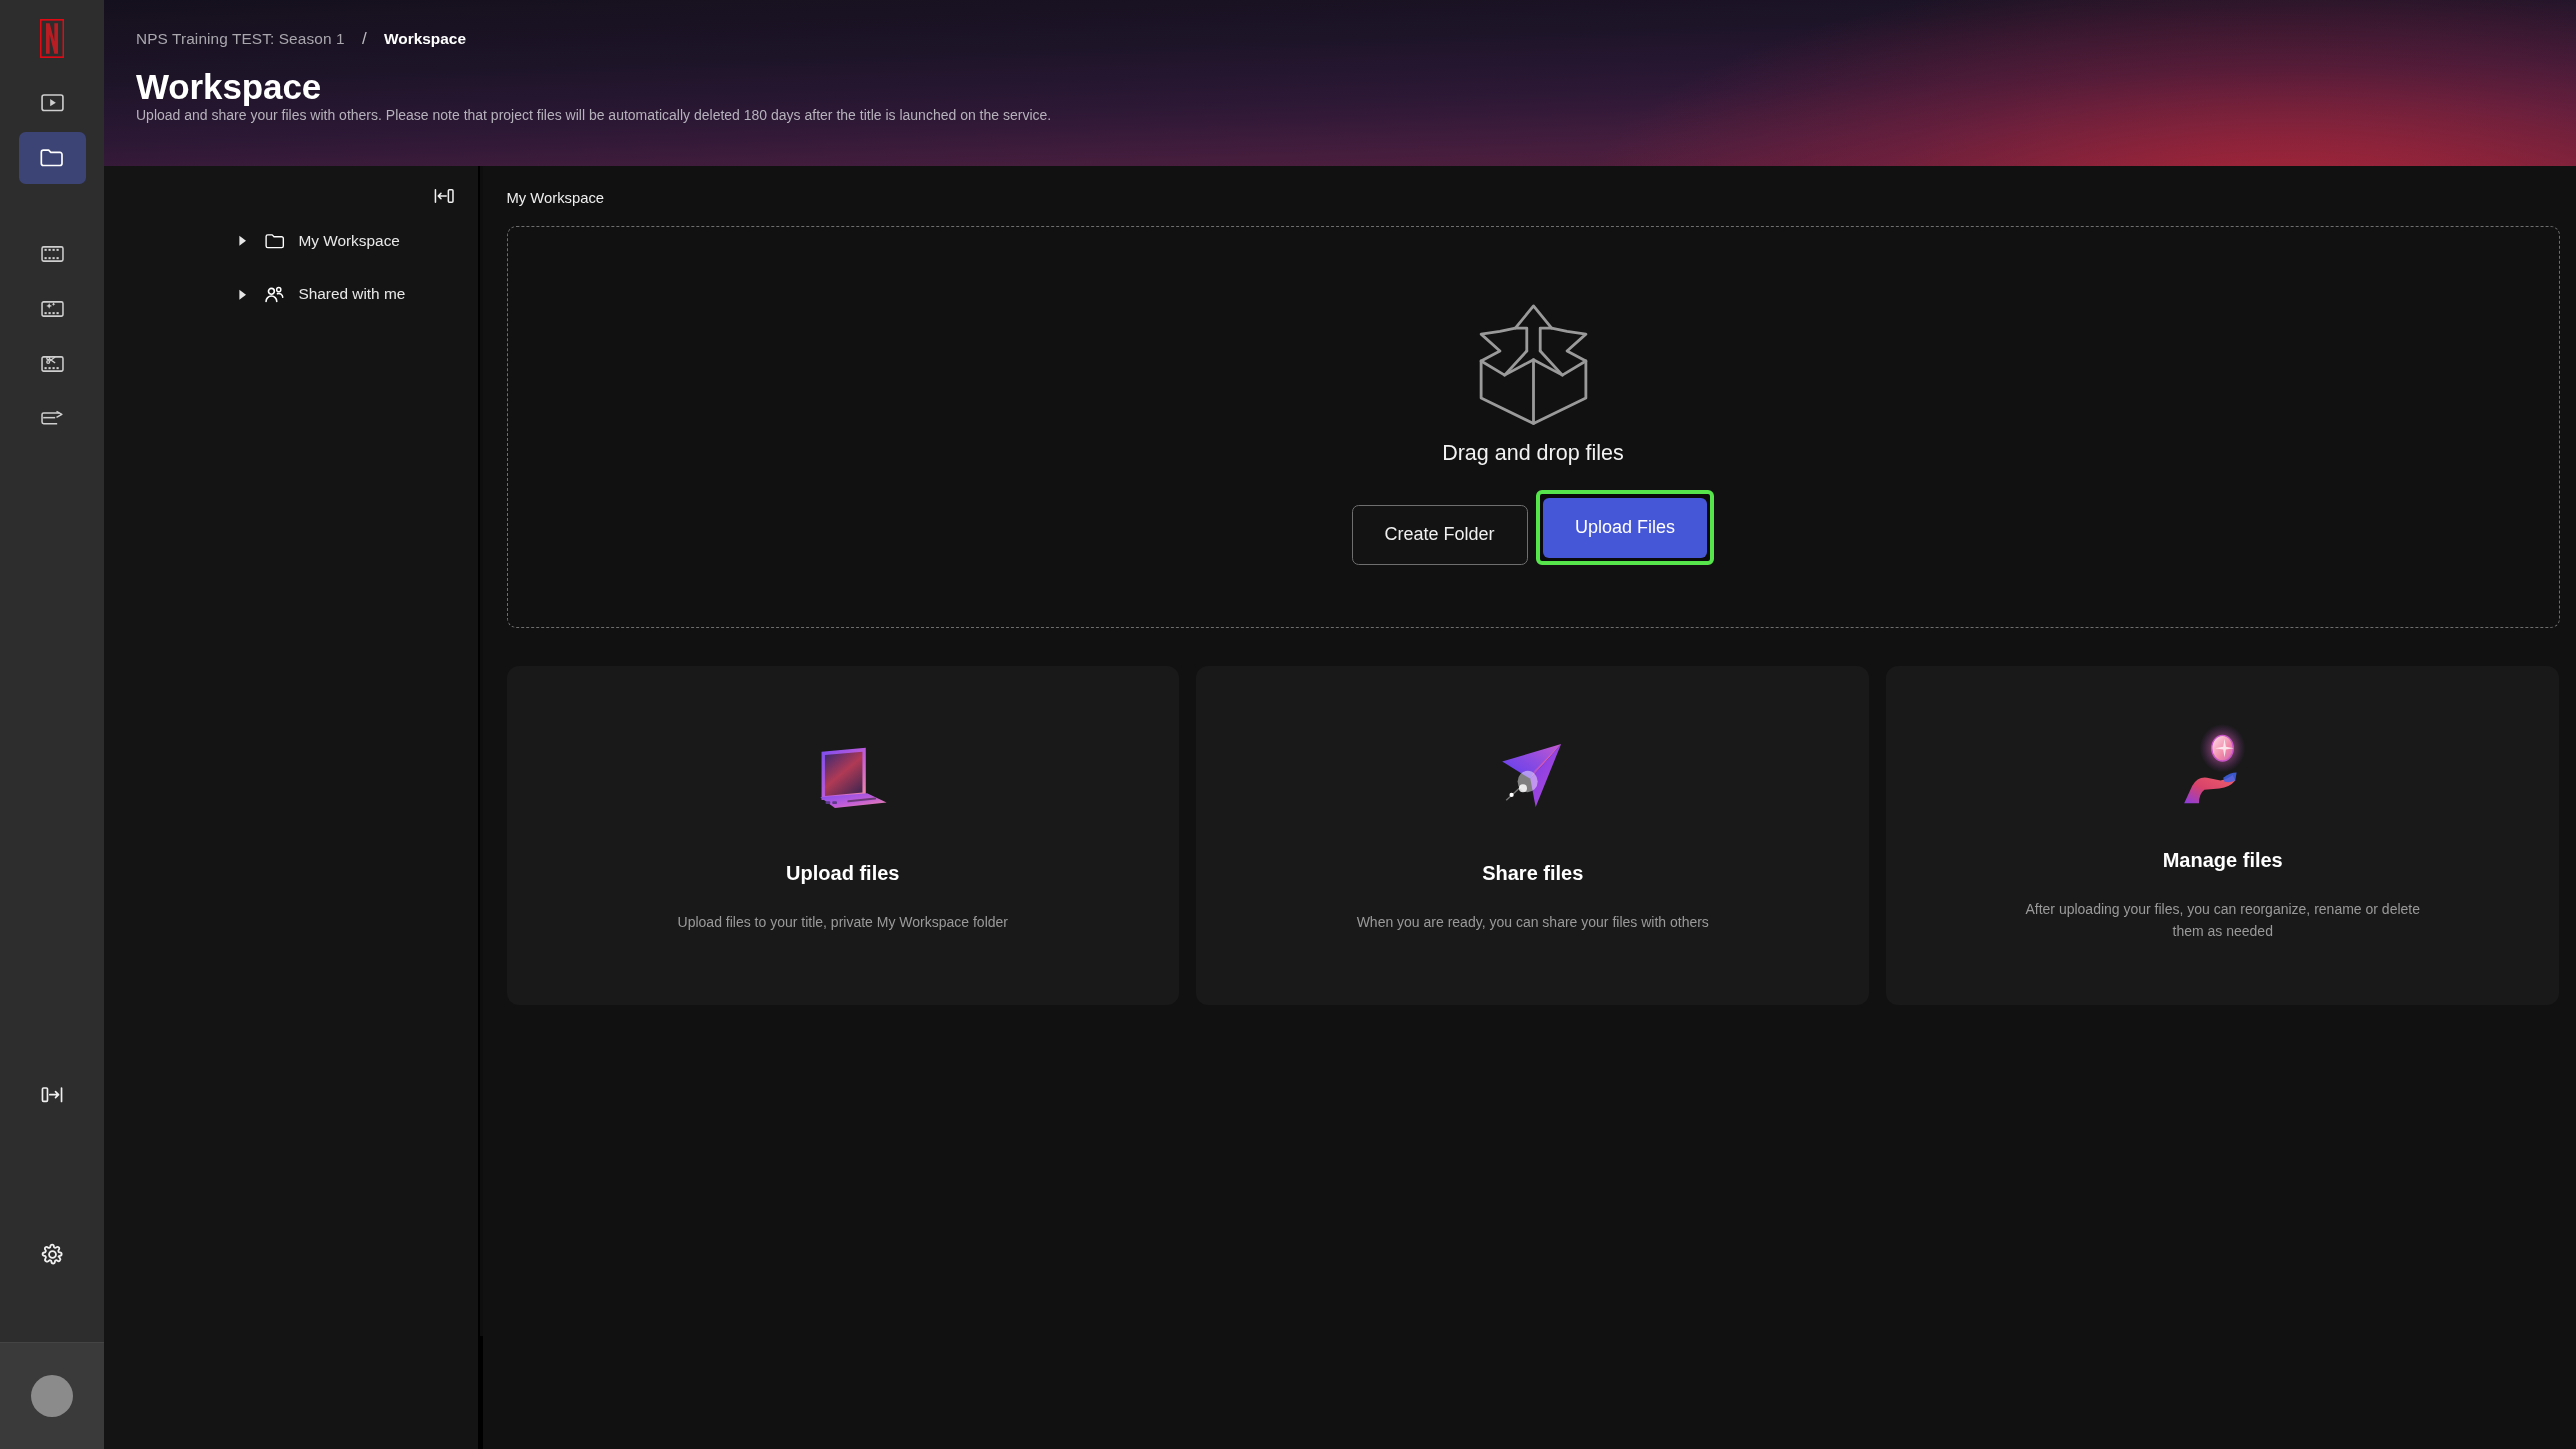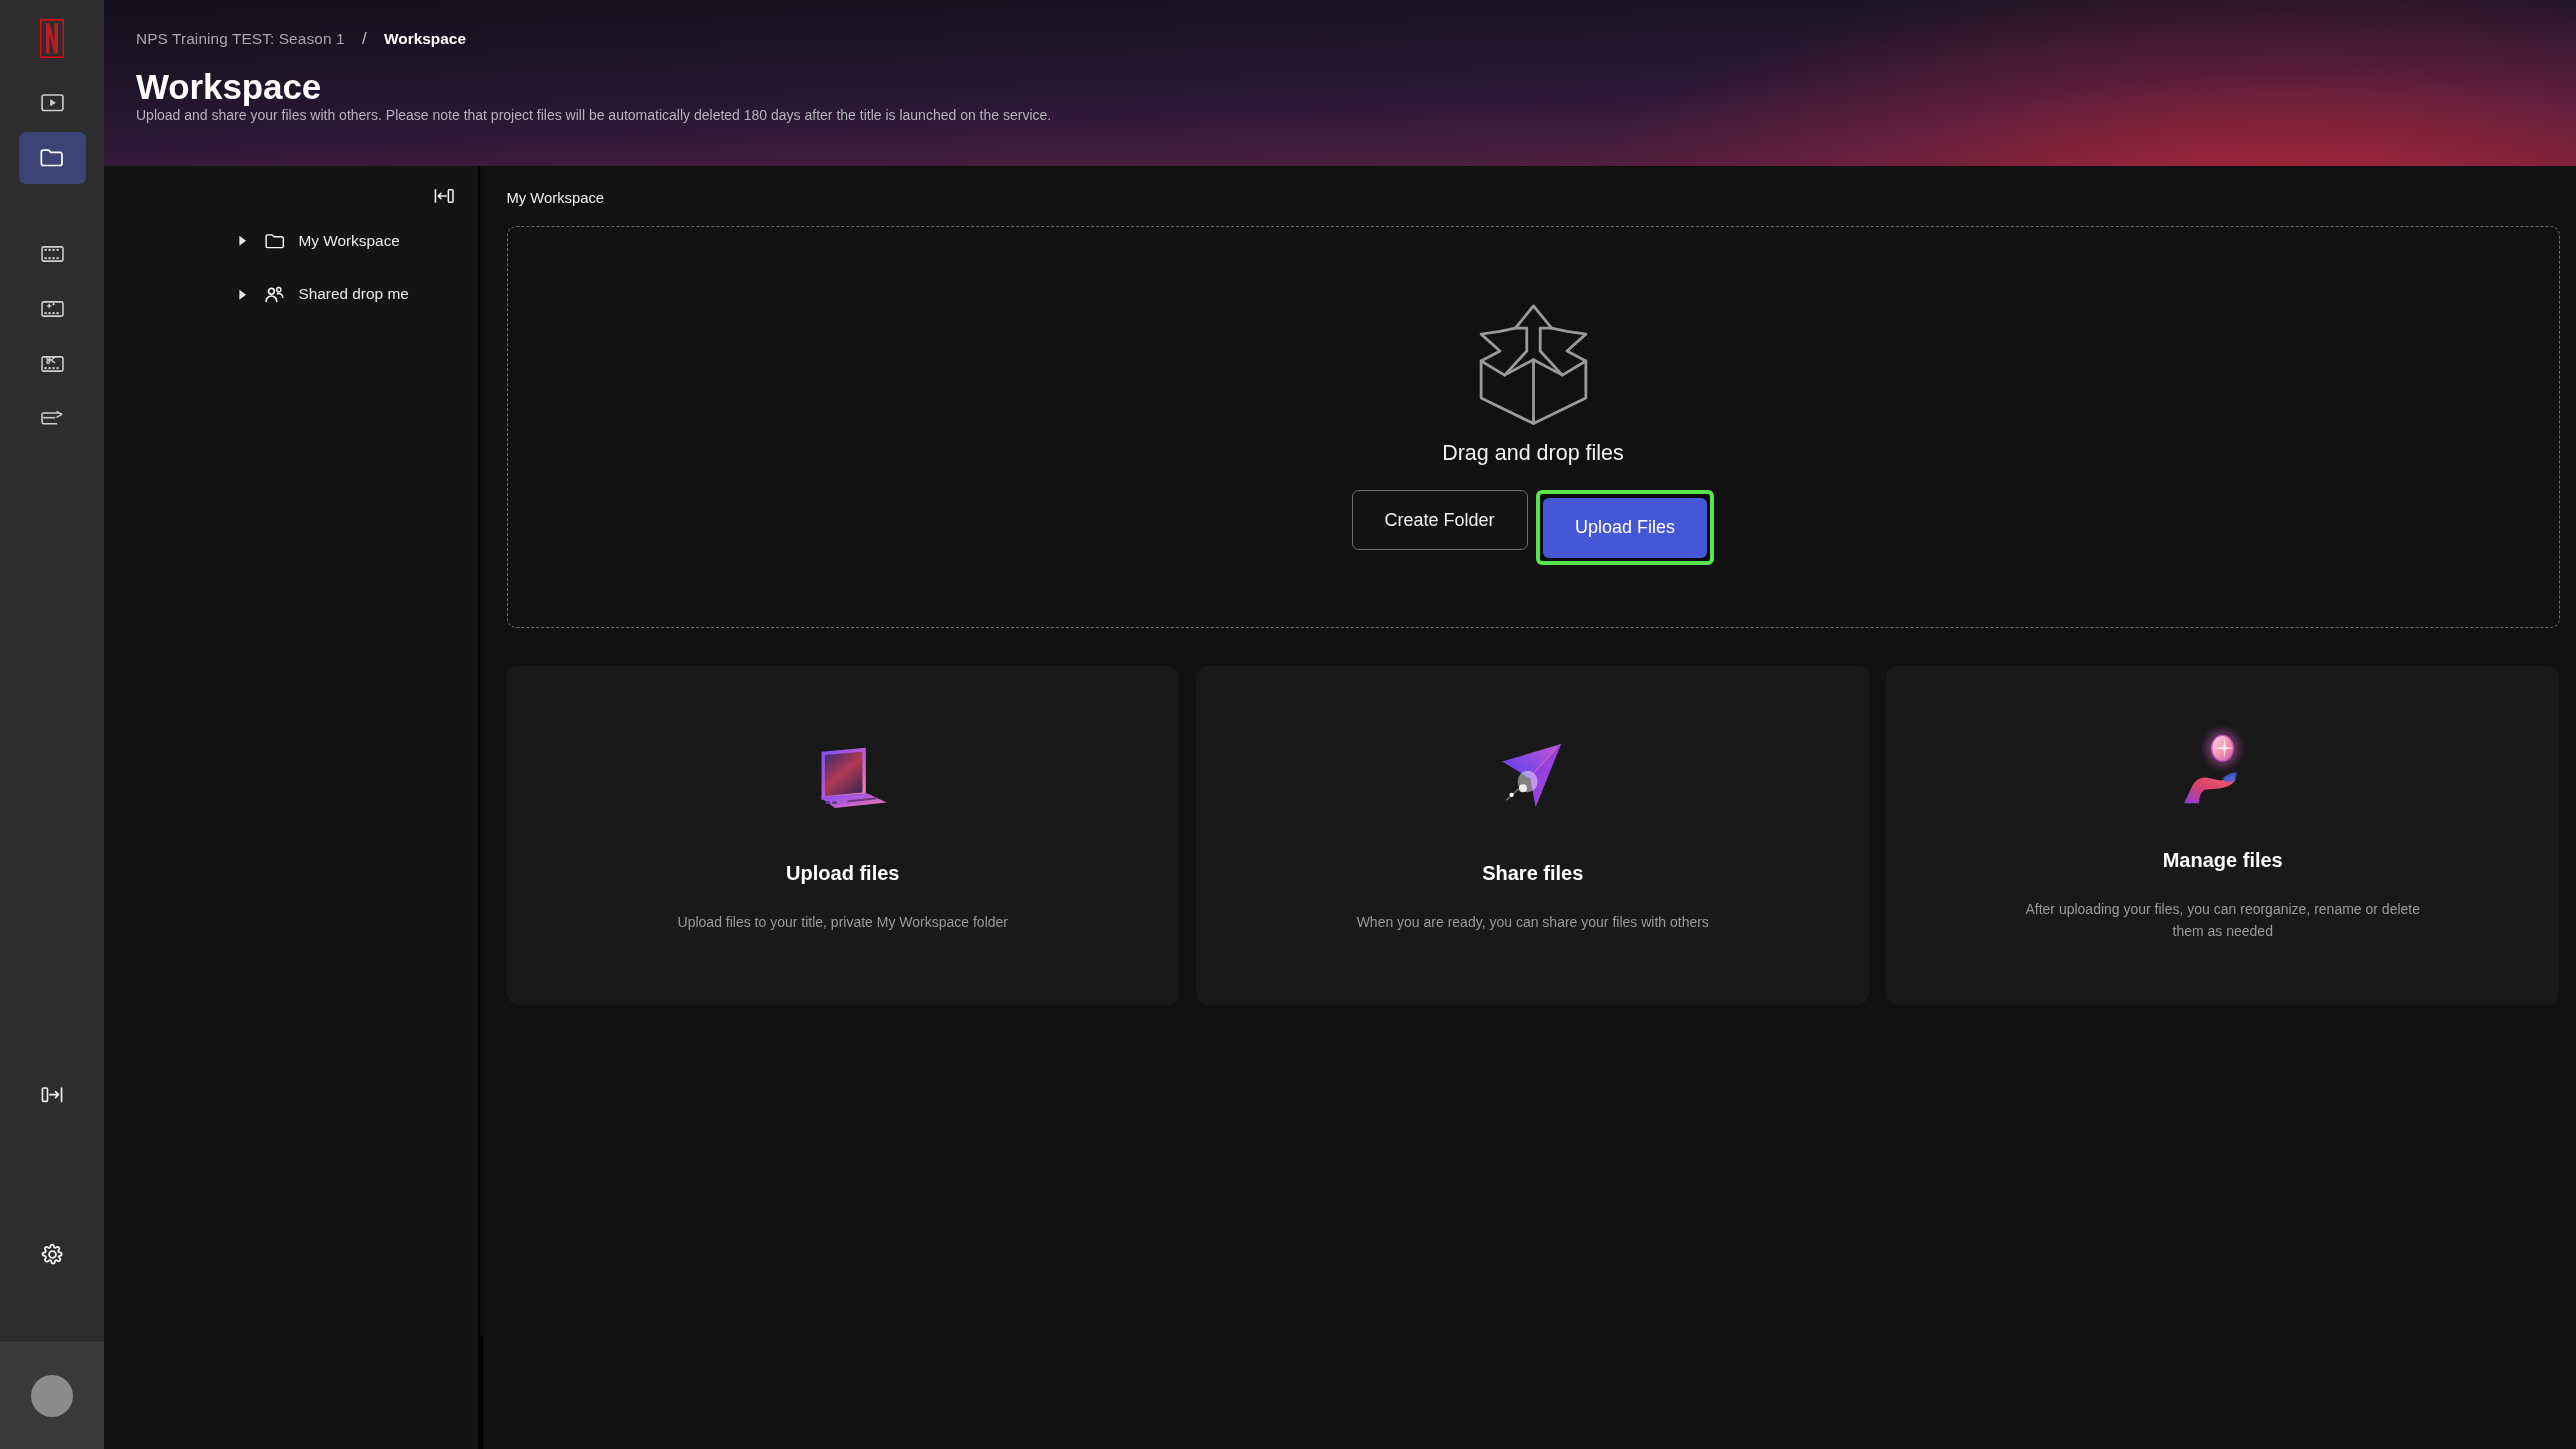--- a/index.html
+++ b/index.html
@@ -74,21 +74,21 @@
   }
   .main-title { font-size: 14.8px; color: #efefef; font-weight: 400; margin-bottom: 20px; }
 
   .dropzone {
     position: relative; width: 2053px; height: 402px;
     border: 1.3px dashed #6d6d6d; border-radius: 9.4px;
     display: flex; flex-direction: column; align-items: center; justify-content: center;
   }
   .dz-box { margin-bottom: 12px; }
   .dz-text { font-size: 21.5px; color: #f2f2f2; font-weight: 400; margin-bottom: 24px; text-align: right; }
-  .dz-buttons { display: flex; align-items: flex-start; gap: 8px; }
+  .dz-buttons { display: flex; align-items: flex-end; gap: 8px; }
   .btn-create {
     height: 60px; padding: 0 32px; border-radius: 6.7px;
     background: #131313; border: 1px solid #6f6f6f; color: #f0f0f0;
     font-size: 18px; font-family: "Liberation Sans", sans-serif;
     display: flex; align-items: center; justify-content: center;
   }
   .btn-upload-wrap {
     border: 4.7px solid #56e64b; border-radius: 6px; padding: 3.4px; background: #0b0b0b;
   }
   .btn-upload {
@@ -261,21 +261,21 @@
             </svg>
         </span>
         <span class="tree-icon">
           <svg width="21.5" height="17.4" viewBox="0 0 32 26">
             <circle cx="11" cy="8" r="4.4" fill="none" stroke="#fff" stroke-width="2.4"></circle>
             <path d="M3 23 a8 8 0 0 1 16 0" fill="none" stroke="#fff" stroke-width="2.4" stroke-linecap="round"></path>
             <circle cx="22" cy="5.5" r="3.1" fill="none" stroke="#fff" stroke-width="2.2"></circle>
             <path d="M20 11.5 a6 6 0 0 1 8 5.5" fill="none" stroke="#fff" stroke-width="2.2" stroke-linecap="round"></path>
           </svg>
         </span>
-        <span class="tree-label">Shared drop me</span>
+        <span class="tree-label">Shared with me</span>
       </div>
 
     </div>
   </aside>
 
   <main class="main">
 
     <div class="main-title">My Workspace</div>
 
     <section class="dropzone">

